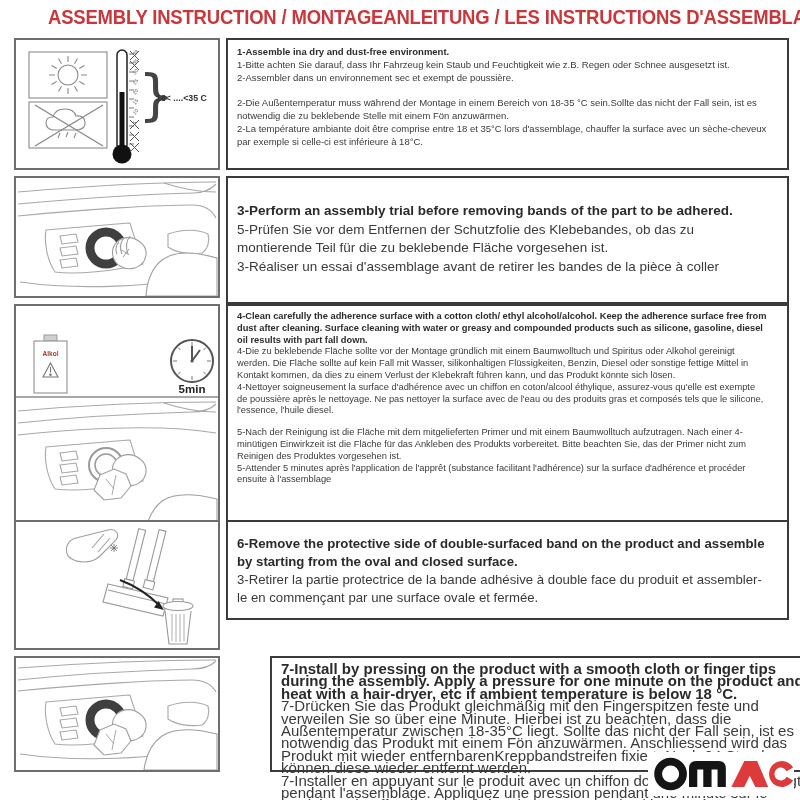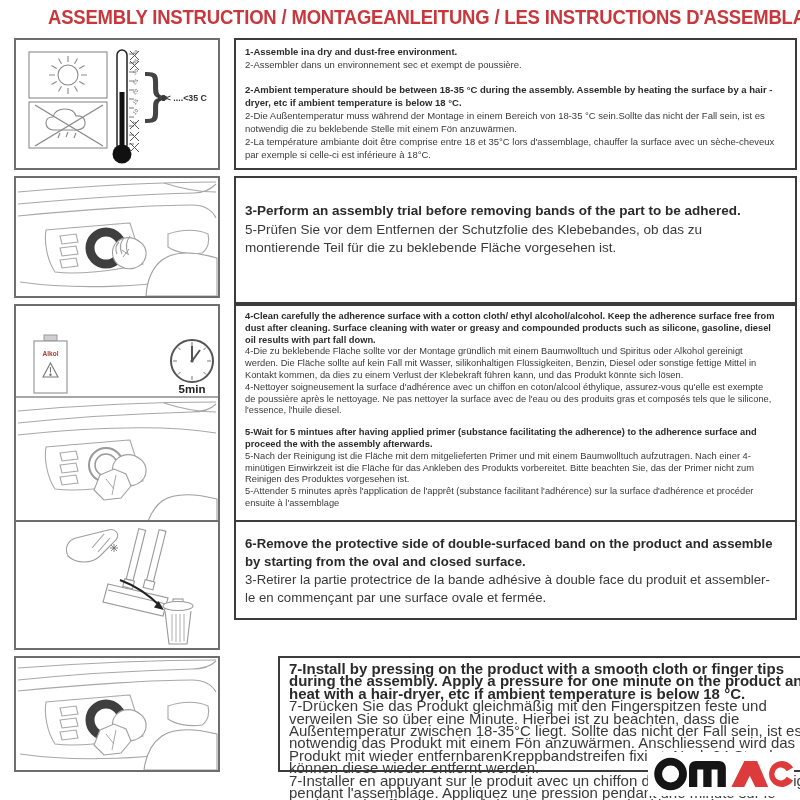--- a/index.html
+++ b/index.html
@@ -6,21 +6,21 @@
   html,body { background:#ffffff; }
   body { width:800px; height:800px; position:relative; overflow:hidden;
          font-family:"Liberation Sans", sans-serif; }
   .page { position:absolute; inset:0; }
   .title { position:absolute; top:5px; left:0; width:800px; text-align:center;
            font-weight:bold; font-size:21px; letter-spacing:-0.2px; white-space:nowrap;
            color:var(--accent-red,#c9363b); transform:scaleX(0.88); transform-origin:center; }
   .box { position:absolute; background:#fff; }
   .figbox { left:14px; width:206px; border:2px solid #6e6e6e; }
   .figbox svg { display:block; width:100%; height:100%; }
-  .txtbox { left:234px; width:563px; border:2px solid #3b3b3b;
+  .txtbox { left:226px; width:563px; border:2px solid #3b3b3b;
             padding:5px 19px 4px 9px; color:var(--text,#3a3a3a); }
   p { margin:0; }
   .en { font-weight:bold; color:#2b2b2b; }
   .sm { font-size:9.5px; line-height:13px; }
   .xs { font-size:9.3px; line-height:11.8px; }
   .s5 { font-size:15px; line-height:12.4px;margin-left:44px; }
   .lg { font-size:13.5px; line-height:18.5px; padding-top:24px; }
   .md { font-size:13.2px; line-height:18px; padding-top:13px; }
   .gap12 { height:12px; } .gap10 { height:10px; }
   .logo { position:absolute; left:648px; top:752px; width:146px; height:44px;
@@ -70,23 +70,23 @@
           <path d="M114,11 l9,9 M123,11 l-9,9 M114,21 l9,9 M123,21 l-9,9"></path>
           <path d="M114,80 l9,9 M123,80 l-9,9 M114,92 l9,9 M123,92 l-9,9 M114,103 l9,9 M123,103 l-9,9"></path>
         </g>
         <text x="122" y="74" font-size="56" fill="#444" font-family="DejaVu Sans, sans-serif">}</text>
         <text x="140" y="61" font-size="8.8" font-weight="bold" fill="#333">18&lt; ....&lt;35 C</text>
       </g>
     </svg>
   </div>
   <div class="box txtbox sm" style="top:38px;height:132px">
     <p class="en">1-Assemble ina dry and dust-free environment.</p>
+    <p>1-Bitte achten Sie darauf, dass Ihr Fahrzeug kein Staub und Feuchtigkeit wie z.B. Regen oder Schnee ausgesetzt ist.</p>
     <p>2-Assembler dans un environnement sec et exempt de poussière.</p>
     <div class="gap12"></div>
-    <p class="en">2-Ambient temperature should be between 18-35 °C  during the assembly. Assemble by heating the surface by a hair -dryer, etc if ambient temperature is below 18 °C.</p>
     <p>2-Die Außentemperatur muss während der Montage in einem Bereich von 18-35 °C  sein.Sollte das nicht der Fall sein, ist es notwendig die zu beklebende Stelle mit einem Fön anzuwärmen.</p>
     <p>2-La température ambiante doit être comprise entre 18 et 35°C lors d'assemblage, chauffer la surface avec un sèche-cheveux par exemple si celle-ci est inférieure à 18°C.</p>
   </div>
 
   <div class="box figbox" style="top:176px;height:122px">
     <svg viewBox="0 0 202 118">
       <g stroke="#a8a8a8" fill="none" stroke-width="1.1">
         <path d="M2,14 C70,8 140,4 200,4"></path>
         <path d="M2,26 C70,20 135,16 178,15 C188,15 195,11 200,6"></path>
         <path d="M2,38 C70,31 145,27 176,27 C188,27 196,32 200,40"></path>
@@ -103,20 +103,21 @@
         <path d="M103,64 q-5,5 -2,12" fill="none"></path>
         <path d="M108,60 q-6,7 -2,16" fill="none"></path>
         <path d="M114,58 q-6,8 -2,18" fill="none"></path>
         <path d="M106,72 l7,5 M113,71 l-6,8" fill="none" stroke-width="1"></path>
       </g>
     </svg>
   </div>
   <div class="box txtbox lg" style="top:176px;height:128px">
     <p class="en">3-Perform an assembly trial before removing bands of the part to be adhered.</p>
     <p>5-Prüfen Sie vor dem Entfernen der Schutzfolie des Klebebandes, ob das zu montierende Teil für die zu beklebende Fläche vorgesehen ist.</p>
+    <p>3-Réaliser un essai d'assemblage avant de retirer les bandes de la pièce à coller</p>
   </div>
 
   <div class="box figbox" style="top:304px;height:264px">
     <svg viewBox="0 0 202 206">
       <g>
         <rect x="28" y="2" width="13" height="6" fill="#cfcfcf" stroke="#999" stroke-width="1"></rect>
         <rect x="18" y="8" width="33" height="52" fill="#fff" stroke="#999" stroke-width="1.2"></rect>
         <text x="34.5" y="23" font-size="6.5" font-weight="bold" fill="#a83b32" text-anchor="middle">Alkol</text>
         <g stroke="#777" fill="none" stroke-width="1.1">
           <path d="M34.5,30 L42,44 L27,44 Z"></path>
@@ -153,21 +154,20 @@
           <path d="M90,82 L98,92 M100,78 L96,98" fill="none" stroke-width="0.9"></path>
         </g>
       </g>
     </svg>
   </div>
   <div class="box txtbox xs" style="top:304px;height:244px">
     <p class="en">4-Clean carefully the adherence surface with a cotton cloth/ ethyl alcohol/alcohol. Keep the adherence surface free from dust after cleaning. Surface cleaning with water or greasy and compounded products such as silicone, gasoline, diesel oil results with part fall down.</p>
     <p>4-Die zu beklebende Fläche sollte vor der Montage gründlich mit einem Baumwolltuch und Spiritus oder Alkohol gereinigt werden. Die Fläche sollte auf kein Fall mit Wasser, silikonhaltigen Flüssigkeiten, Benzin, Diesel oder sonstige fettige Mittel in Kontakt kommen, da dies zu einem Verlust der Klebekraft führen kann, und das Produkt könnte sich lösen.</p>
     <p>4-Nettoyer soigneusement la surface d'adhérence avec un chiffon en coton/alcool éthylique, assurez-vous qu'elle est exempte de poussière après le nettoyage. Ne pas nettoyer la surface avec de l'eau ou des produits gras et composés tels que le silicone, l'essence, l'huile diesel.</p>
     <div class="gap10"></div>
-    <p class="en">5-Wait for 5 mintues after having applied primer (substance facilitating the adherence) to the adherence surface and proceed the with the assembly afterwards.</p>
     <p>5-Nach der Reinigung ist die Fläche mit dem mitgelieferten Primer und mit einem Baumwolltuch aufzutragen. Nach einer 4-minütigen Einwirkzeit ist die Fläche für das Ankleben des Produkts vorbereitet. Bitte beachten Sie, das der Primer nicht zum Reinigen des Produktes vorgesehen ist.</p>
     <p>5-Attender 5 minutes après l'application de l'apprêt (substance facilitant l'adhérence) sur la surface d'adhérence et procéder ensuite à l'assemblage</p>
   </div>
 
   <div class="box figbox" style="top:520px;height:130px">
     <svg viewBox="0 0 202 126">
       <g stroke="#9f9f9f" fill="#fff" stroke-width="1.1">
         <path d="M52,34 C48,26 52,18 60,16 L92,8 C100,6 104,12 100,18 L84,34 C76,42 60,42 52,34 Z"></path>
         <path d="M88,12 L76,26 M94,16 L82,30" fill="none"></path>
       </g>

